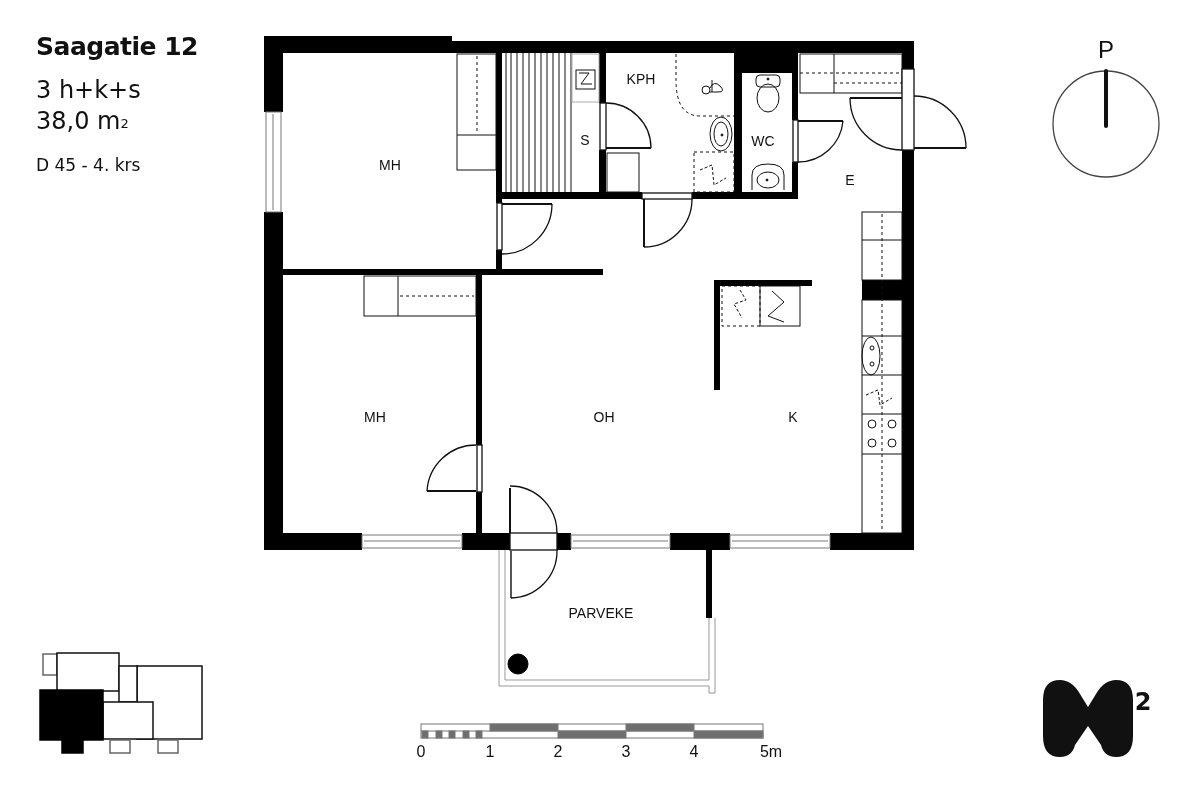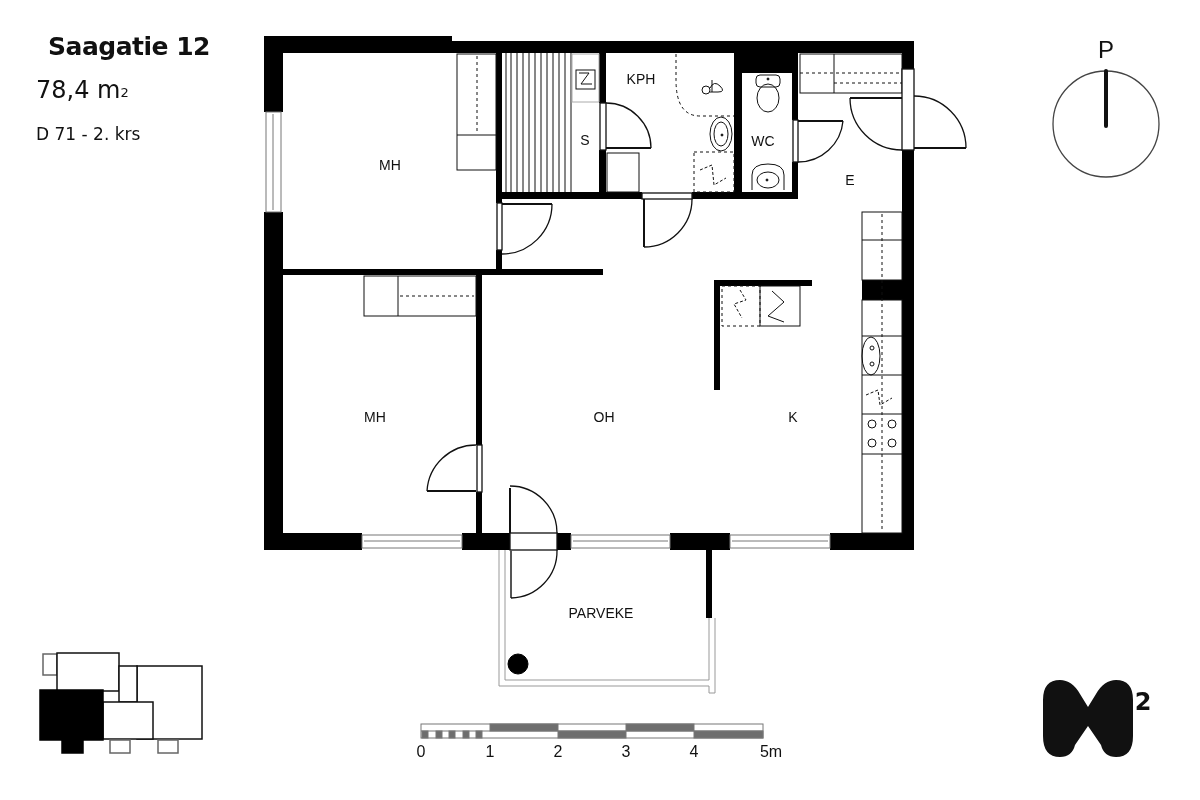--- a/index.html
+++ b/index.html
@@ -1,37 +1,38 @@
 <!DOCTYPE html>
 <html><head>
 <meta charset="utf-8">
 <style>
   html, body { margin:0; padding:0; background:#ffffff; }
   body { width:1200px; height:800px; position:relative; overflow:hidden; font-family:"Liberation Sans", sans-serif; color:#111; }
   .info { position:absolute; left:36px; top:30px; }
-  .addr { font-family:"DejaVu Sans", sans-serif; font-weight:bold; font-size:25px; line-height:33px; letter-spacing:-0.5px;margin-left:12px; }
+  .addr { font-family:"DejaVu Sans", sans-serif; font-weight:bold; font-size:25px; line-height:33px; letter-spacing:-0.5px; }
   .rooms { font-family:"DejaVu Sans", sans-serif; font-size:24px; line-height:31px; margin-top:12px; }
   .rooms sup { font-size:13px; vertical-align:top; position:relative; top:2px; }
   .apts { font-family:"DejaVu Sans", sans-serif; font-size:17px; line-height:24px; margin-top:16px; }
   svg { position:absolute; left:0; top:0; }
   .lbl { font-family:"Liberation Sans", sans-serif; font-size:14px; fill:#111; }
   .scl { font-family:"Liberation Sans", sans-serif; font-size:16px; fill:#111; }
 </style>
 </head>
 <body>
 
 <div class="info">
   <div class="addr">
     <div>Saagatie 12</div>
   </div>
   <div class="rooms">
-    <div><span>78,4 m</span><sup>2</sup></div>
+    <div>3 h+k+s</div>
+    <div><span>38,0 m</span><sup>2</sup></div>
   </div>
   <div class="apts">
-    <div>D 71 - 2. krs</div>
+    <div>D 45 - 4. krs</div>
   </div>
 </div>
 
 <svg width="1200" height="800" viewBox="0 0 1200 800">
 
   <g fill="#000">
 
     <rect x="264" y="36" width="188" height="17"></rect>
 
     <rect x="452" y="41" width="462" height="12"></rect>

